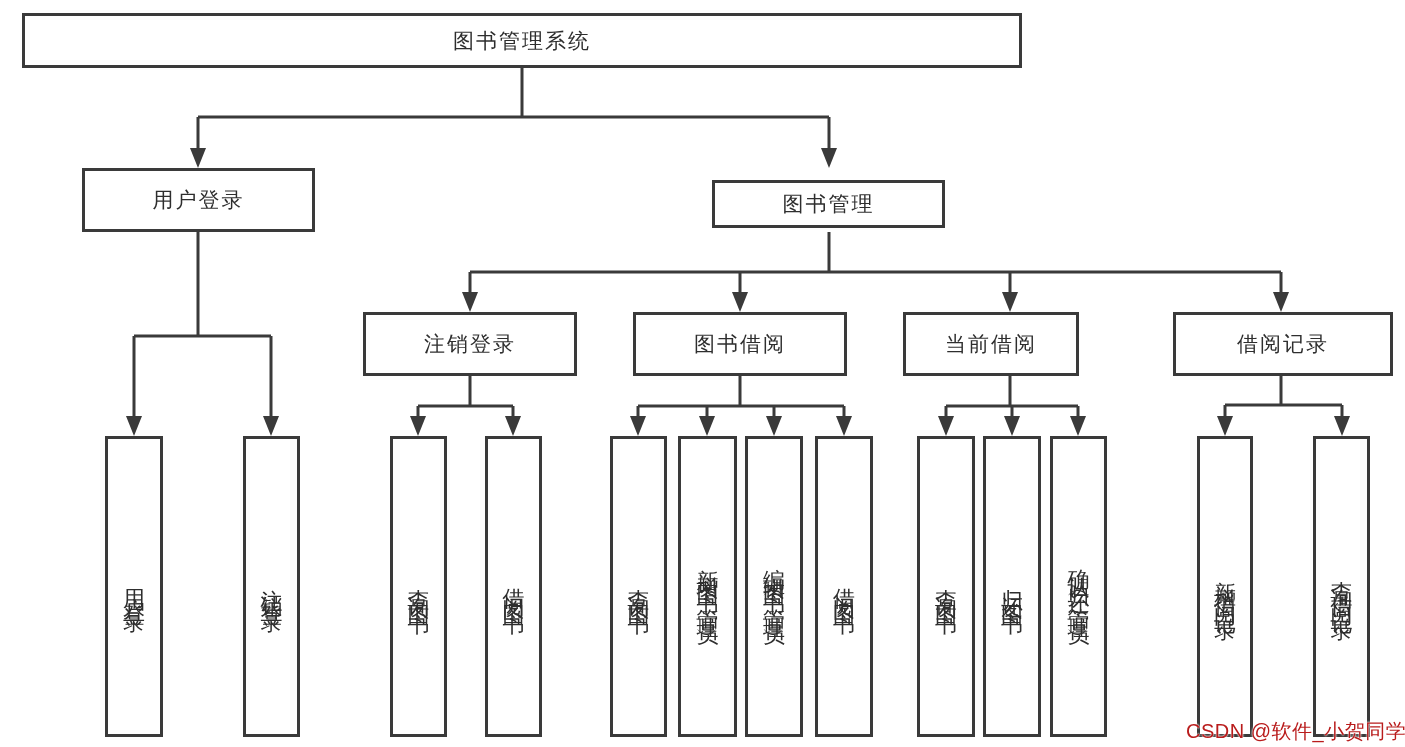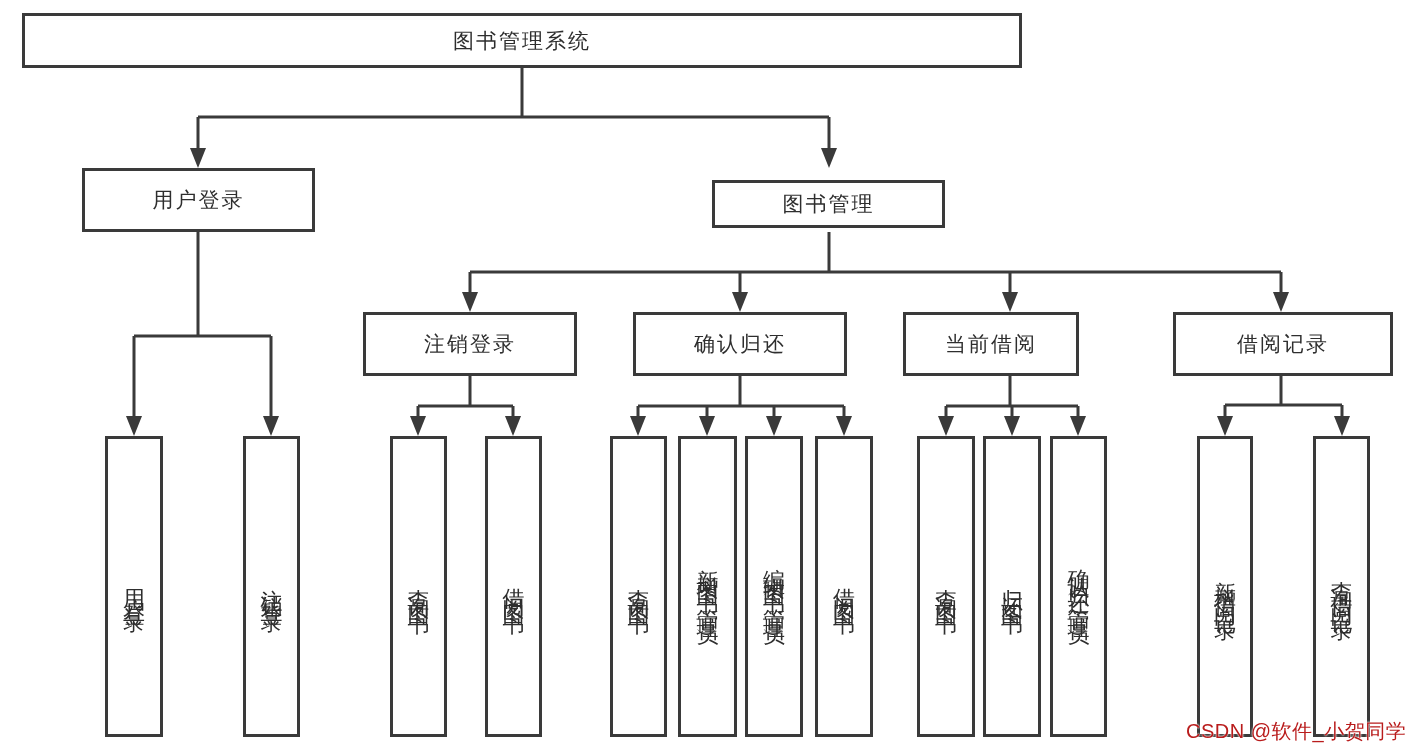--- a/index.html
+++ b/index.html
@@ -77,21 +77,21 @@
       <polygon points="1334,416 1350,416 1342,436"></polygon>
     </g>
   </svg>
 
   <div class="node h-node" style="left:22px; top:13px; width:1000px; height:55px;">图书管理系统</div>
 
   <div class="node h-node" style="left:82px; top:168px; width:233px; height:64px;">用户登录</div>
   <div class="node h-node" style="left:712px; top:180px; width:233px; height:48px;font-family:Liberation Mono, monospace;">图书管理</div>
 
   <div class="node h-node" style="left:363px; top:312px; width:214px; height:64px;">注销登录</div>
-  <div class="node h-node" style="left:633px; top:312px; width:214px; height:64px;">确认归还</div>
+  <div class="node h-node" style="left:633px; top:312px; width:214px; height:64px;">图书借阅</div>
   <div class="node h-node" style="left:903px; top:312px; width:176px; height:64px;">当前借阅</div>
   <div class="node h-node" style="left:1173px; top:312px; width:220px; height:64px;">借阅记录</div>
 
   <div class="node v-node" style="left:105px; top:436px; width:58px; height:301px;">
     <span>用户登录</span>
   </div>
   <div class="node v-node" style="left:243px; top:436px; width:57px; height:301px;">
     <span>注销登录</span>
   </div>
 

